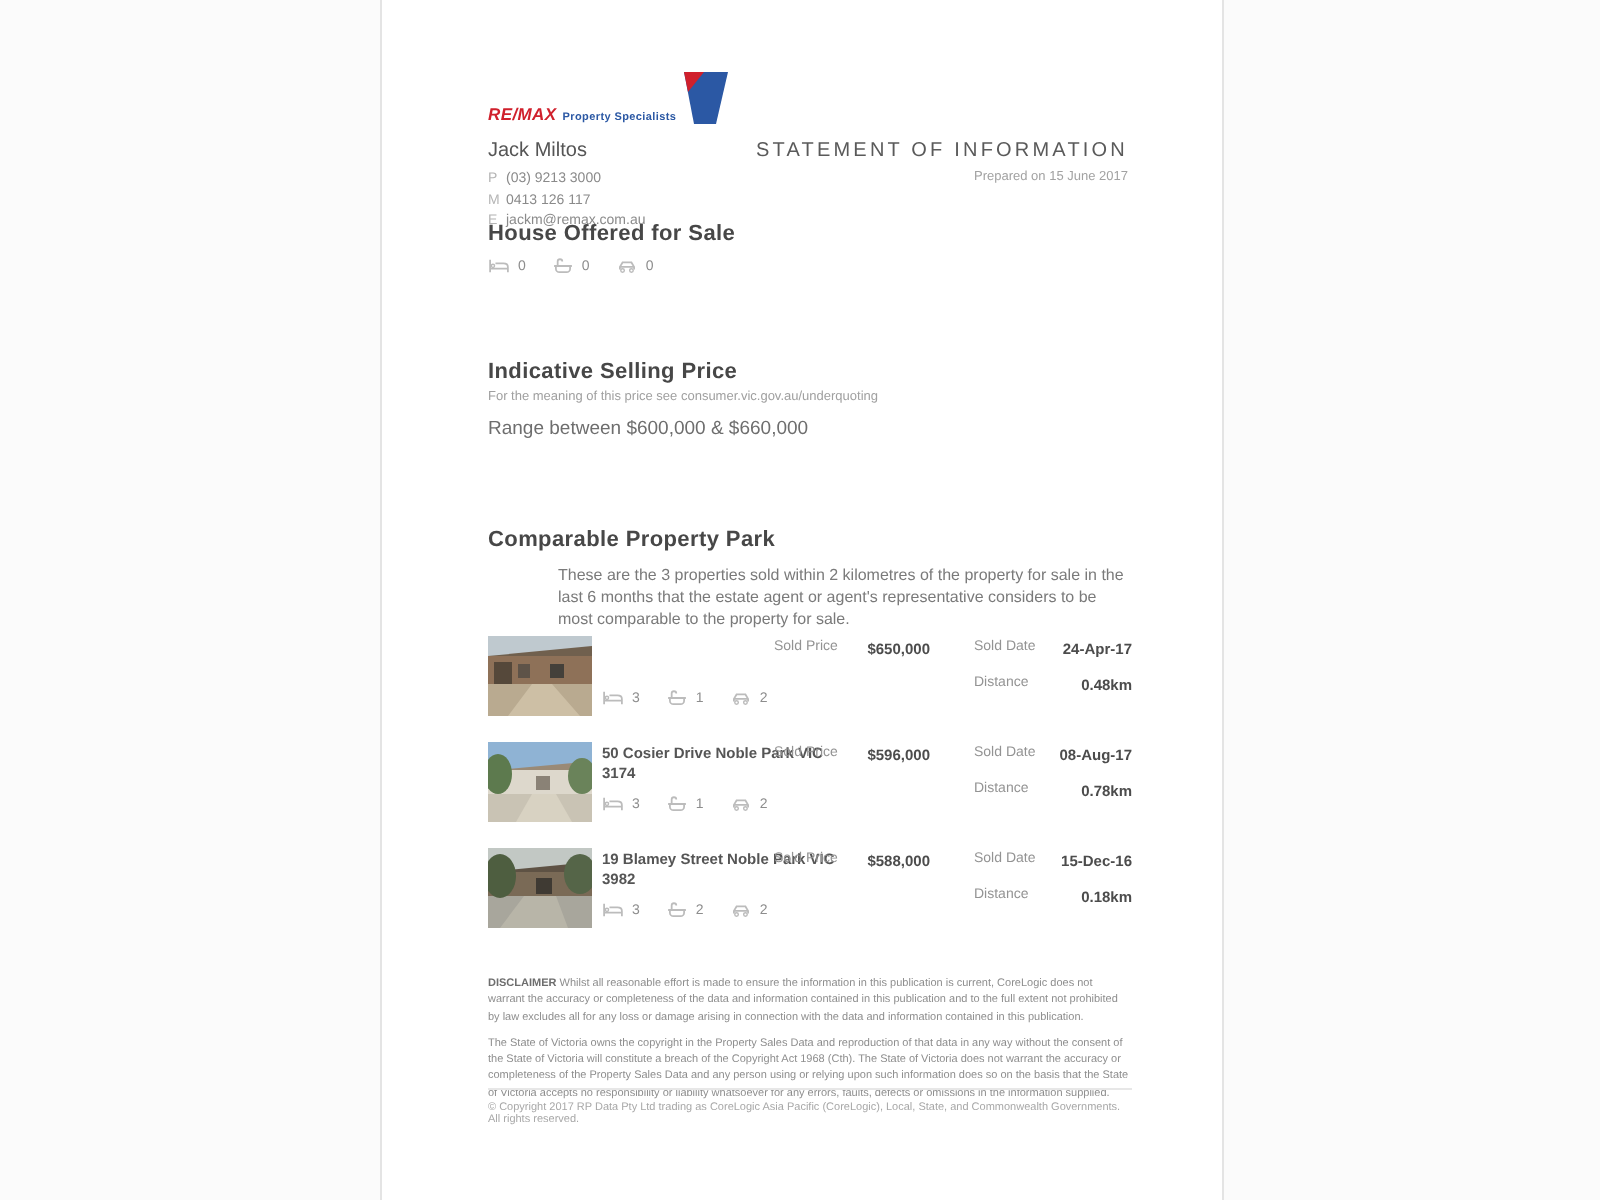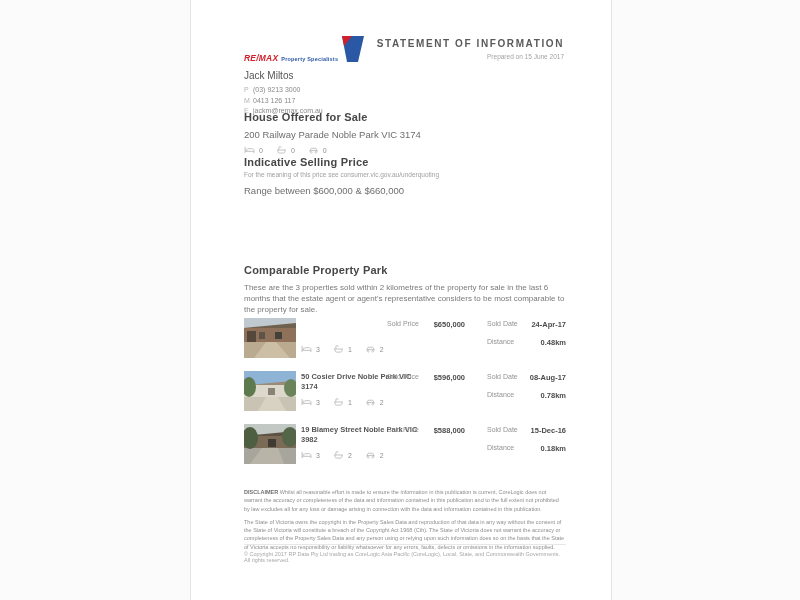--- a/index.html
+++ b/index.html
@@ -9,45 +9,45 @@
           background:#ffffff; border-left:1px solid #e4e4e4; border-right:1px solid #e4e4e4; }
   .abs { position:absolute; }
 
   
   .logo-row { left:53px; top:36px; display:flex; align-items:flex-start; }
   .logo-text { margin-top:11px; white-space:nowrap; }
   .remax-name { color:#d0202c; font-weight:bold; font-style:italic; font-size:8.5px; letter-spacing:.2px; }
   .remax-tag  { color:#2b58a4; font-weight:bold; font-size:5.5px; margin-left:3px; letter-spacing:.2px; }
   .flag { margin-left:2px; }
   .doc-title { right:47px; top:38px; text-align:right; }
-  .doc-title .t { font-size:10px; letter-spacing:1.6px; color:#5a5a5a; font-weight:700; }
+  .doc-title .t { font-size:10px; letter-spacing:1.6px; color:#5a5a5a; font-weight:400;margin-top:32px; }
   .doc-title .p { font-size:6.5px; color:#a2a2a2; margin-top:4px; }
 
   
   .agent { left:53px; top:68px; font-size:7px; color:#8a8a8a; line-height:1.5; }
   .agent .name { color:#555; font-size:10px; margin-bottom:2px; }
   .agent .pre { color:#b5b5b5; display:inline-block; width:9px; }
 
   
   .h1 { font-size:11px; font-weight:bold; color:#474747; letter-spacing:.2px; }
   .body-line { font-size:9.5px; color:#6e6e6e; }
   .small { font-size:6.5px; color:#a0a0a0; }
   .sec-offer   { left:53px; top:111px; }
   .sec-offer .addr { margin-top:6px; }
   .feat { display:flex; align-items:center; gap:4px; color:#8d8d8d; font-size:7px; margin-top:6px; }
   .feat .n { margin-right:9px; color:#8d8d8d; }
   .feat svg { display:block; }
-  .sec-indic   { left:53px; top:156px; }
+  .sec-indic   { left:53px; top:180px; }
   .sec-indic .note { margin-top:3px; }
   .sec-indic .range { margin-top:7px; }
   .sec-median  { left:53px; top:211px; }
   .sec-median .line { margin-top:7px; }
   .sec-median .src { margin-top:2px; }
   .sec-comp    { left:53px; top:264px; width:322px; }
-  .sec-comp .desc { margin-top:6px; font-size:8px; color:#7a7a7a; line-height:1.4; }
+  .sec-comp .desc { margin-top:6px; font-size:8px; color:#7a7a7a; line-height:1.4;margin-left:35px; }
 
   
   .cards { left:53px; top:318px; width:322px; }
   .card { position:relative; height:53px; }
   .photo { position:absolute; left:0; top:0; width:52px; height:40px; overflow:hidden; }
   .photo svg { display:block; width:52px; height:40px; }
   .card .addr { position:absolute; left:57px; top:1px; width:120px;
                 font-size:7.5px; font-weight:bold; color:#555; line-height:1.3; }
   .card .feat { position:absolute; left:57px; top:27px; margin-top:0; }
   .lab { position:absolute; font-size:7px; color:#939393; }
@@ -88,21 +88,20 @@
 
   <div class="abs agent">
     <div class="name">Jack Miltos</div>
     <div><span class="pre">P</span><span>(03) 9213 3000</span></div>
     <div><span class="pre">M</span><span>0413 126 117</span></div>
     <div><span class="pre">E</span><span>jackm@remax.com.au</span></div>
   </div>
 
   <div class="abs sec-offer">
     <div class="h1">House Offered for Sale</div>
-    <div class="body-line addr">200 Railway Parade Noble Park VIC 3174</div>
     <div class="feat">
       <svg width="11" height="8" viewBox="0 0 12 9">
           <path d="M1,8 V1 M1,6 H11 M11,8 V5 C11,3.6 10,3 8.5,3 H4" fill="none" stroke="#bcbcbc" stroke-width="1"></path>
           <circle cx="2.6" cy="4.4" r="0.9" fill="none" stroke="#bcbcbc" stroke-width="0.8"></circle>
         </svg>
       <span class="n">0</span>
       <svg width="11" height="8" viewBox="0 0 12 9">
           <path d="M1,4.5 H11 M2,4.5 V6 a2,2 0 0 0 2,2 h4 a2,2 0 0 0 2,-2 V4.5 M3,4.5 V2 a1.3,1.3 0 0 1 2.6,0" fill="none" stroke="#bcbcbc" stroke-width="1"></path>
         </svg>
       <span class="n">0</span>

